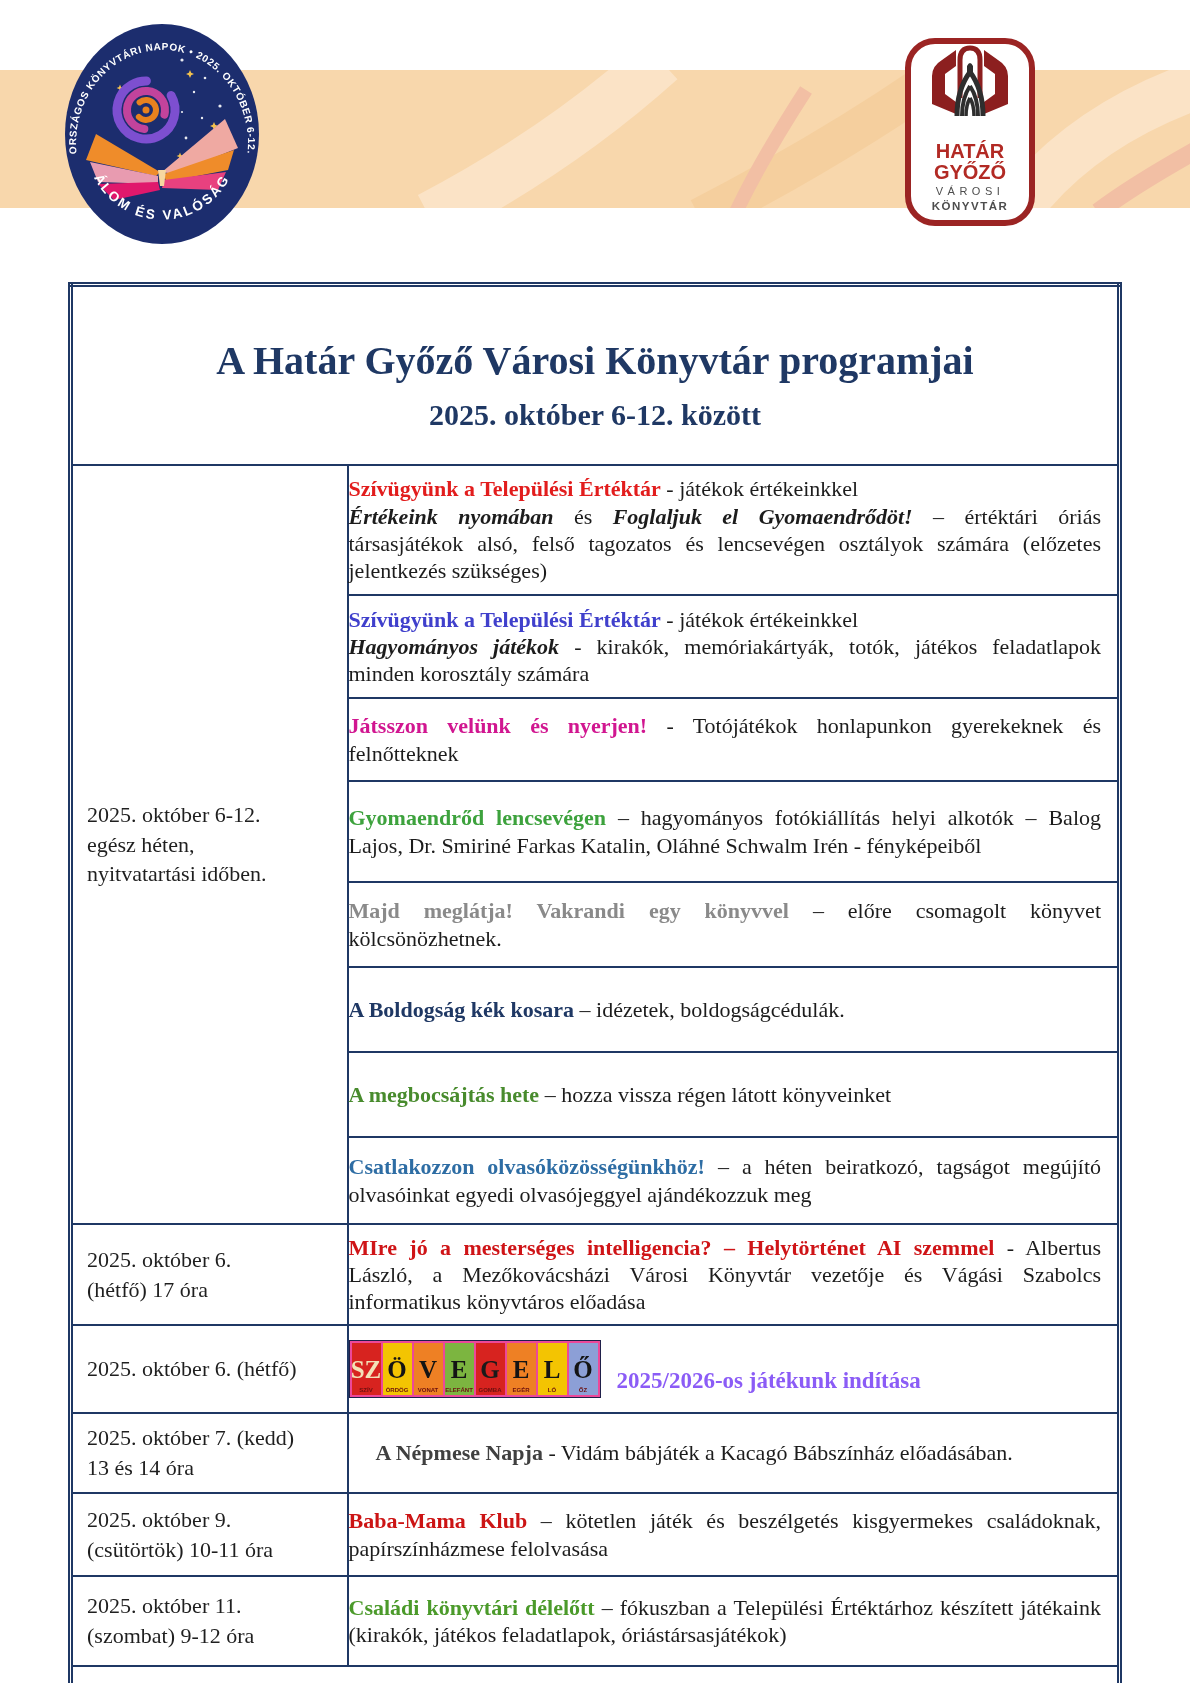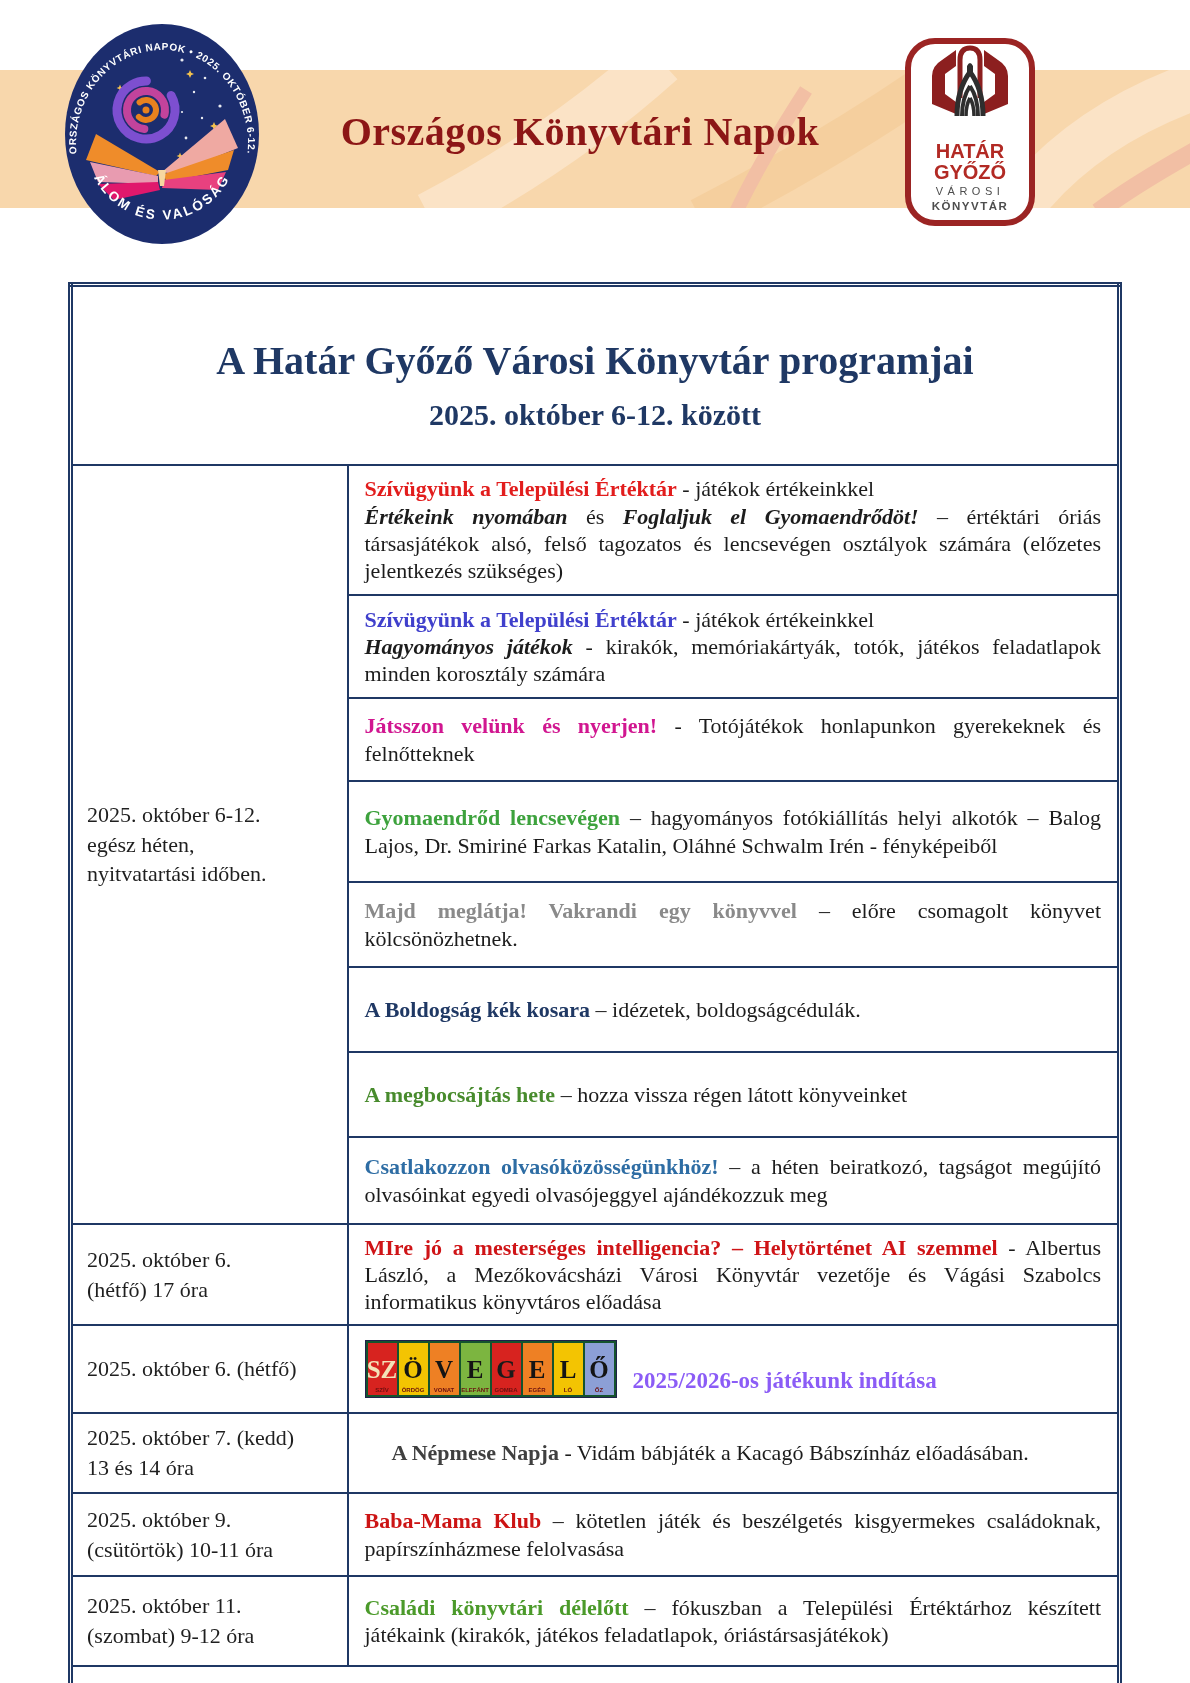--- a/index.html
+++ b/index.html
@@ -25,32 +25,32 @@
   table.prog{position:absolute;left:68px;top:282px;width:1054px;
              border-collapse:collapse;table-layout:fixed;
              border:5px double #1f3864;}
   table.prog td{border:2px solid #1f3864;vertical-align:middle;}
   .titlecell{text-align:center;padding-top:18px;height:158px;vertical-align:top;}
   .t1{font-size:40px;font-weight:bold;color:#1f3864;}
   .t2{font-size:30px;font-weight:bold;color:#1f3864;margin-top:14px;}
   .datecell{font-size:22px;color:#1f1f1f;padding:4px 8px 4px 14px;line-height:1.35;
             white-space:pre-line;vertical-align:middle;}
   .prow{font-size:22px;color:#1c1c1c;line-height:1.24;text-align:justify;
-        padding:4px 16px 4px 16px;}
+        padding:4px 16px 4px 0;}
   .pt{font-weight:bold;}
   .bi{font-weight:bold;font-style:italic;}
   .c-red{color:#e21d1d;}     .c-blue{color:#4040cc;}   .c-mag{color:#d11690;}
   .c-green{color:#3da23d;}   .c-gray{color:#8a8a8a;}   .c-navy{color:#1f3864;}
   .c-green2{color:#488b2d;}  .c-steel{color:#2e6da4;}  .c-dred{color:#cf1417;}
   .c-orange{color:#404040;margin-left:27px;}  .c-red2{color:#cc1414;}   .c-green3{color:#4b9a2a;}
   .footcell{text-align:center;font-size:22px;color:#e81717;height:68px;}
 
   
   .szwrap{display:flex;align-items:flex-end;}
-  .sztiles{display:flex;gap:2px;background:#14532d;padding:2px;border:1px solid #20204a;}
+  .sztiles{display:flex;gap:2px;background:#ec4899;padding:2px;border:1px solid #20204a;}
   .sztile{width:29px;height:52px;position:relative;display:flex;flex-direction:column;
           align-items:center;justify-content:center;}
   .szletter{font-size:25px;font-weight:bold;line-height:1;color:#141414;
             font-family:"Liberation Serif",serif;}
   .szcap{position:absolute;bottom:1px;font-size:6px;font-weight:bold;color:#6b0f0f;
          font-family:"Liberation Sans",sans-serif;letter-spacing:0;}
   .sz0{background:#d7231f;} .sz0 .szletter{color:#f3e2b8;}
   .sz1{background:#f3c402;} .sz2{background:#ee8024;} .sz3{background:#7cb540;}
   .sz4{background:#d7231f;} .sz4 .szletter{color:#1a1a1a;}
   .sz5{background:#ee8024;} .sz6{background:#f3c402;} .sz7{background:#8c9fd6;}
@@ -64,21 +64,20 @@
   <div class="band">
     <svg width="1190" height="138">
       <path d="M 660,-10 Q 560,80 430,148" stroke="#fbe3c6" stroke-width="52" fill="none"></path>
       <path d="M 960,-10 Q 850,70 700,148" stroke="#f5cf9e" stroke-width="40" fill="none"></path>
       <path d="M 806,20 Q 762,88 736,142" stroke="#f2bfa4" stroke-width="14" fill="none"></path>
       <path d="M 1200,14 Q 1080,56 1016,142" stroke="#fbe3c6" stroke-width="48" fill="none"></path>
       <path d="M 1200,78 Q 1132,116 1098,142" stroke="#f2bfa4" stroke-width="18" fill="none"></path>
     </svg>
   </div>
 
-  <div class="band-title">Országos Könyvtári Napok</div>
 
   <svg class="badge" viewBox="0 0 200 224">
     <defs>
       <path id="arcTop" d="M 16,142 A 86,94 0 1 1 184,142" fill="none"></path>
       <path id="arcBot" d="M 28,146 A 76,76 0 0 0 172,146" fill="none"></path>
     </defs>
     <ellipse cx="100" cy="112" rx="97" ry="110" fill="#1c2d6e"></ellipse>
     <g fill="#ffffff" opacity="0.9">
       <circle cx="120" cy="38" r="1.6"></circle>
         <circle cx="143" cy="56" r="1.3"></circle>

